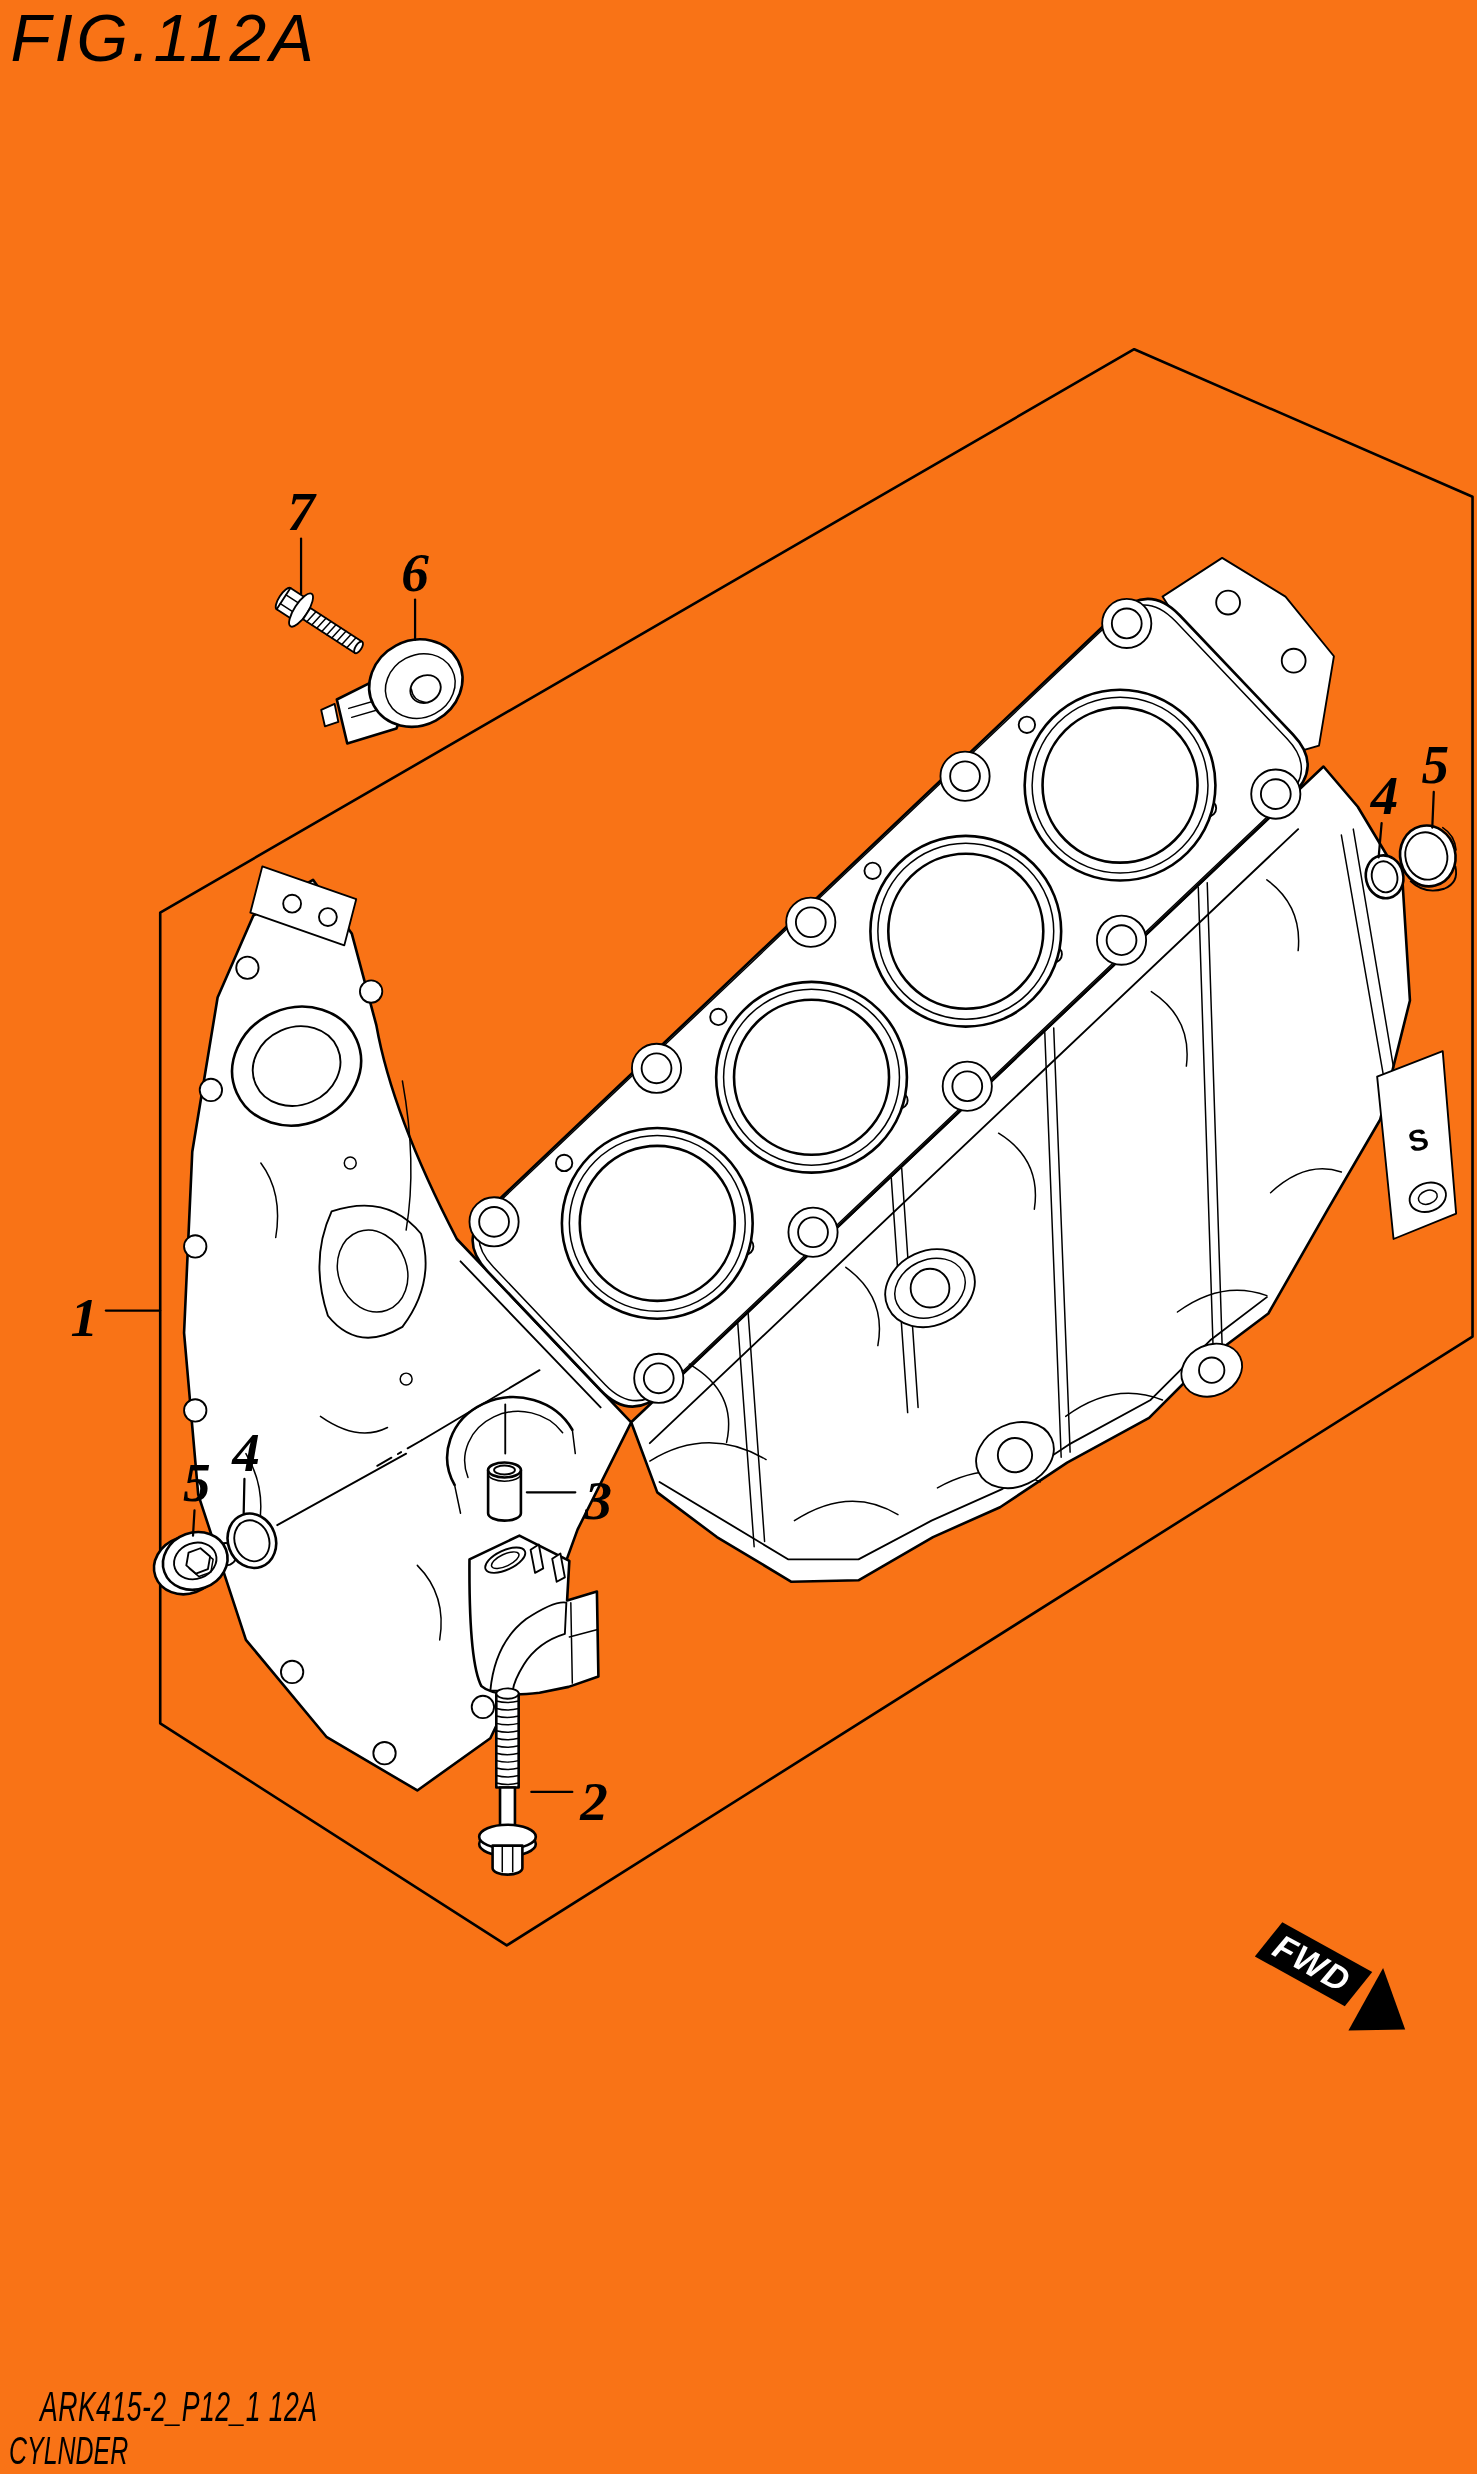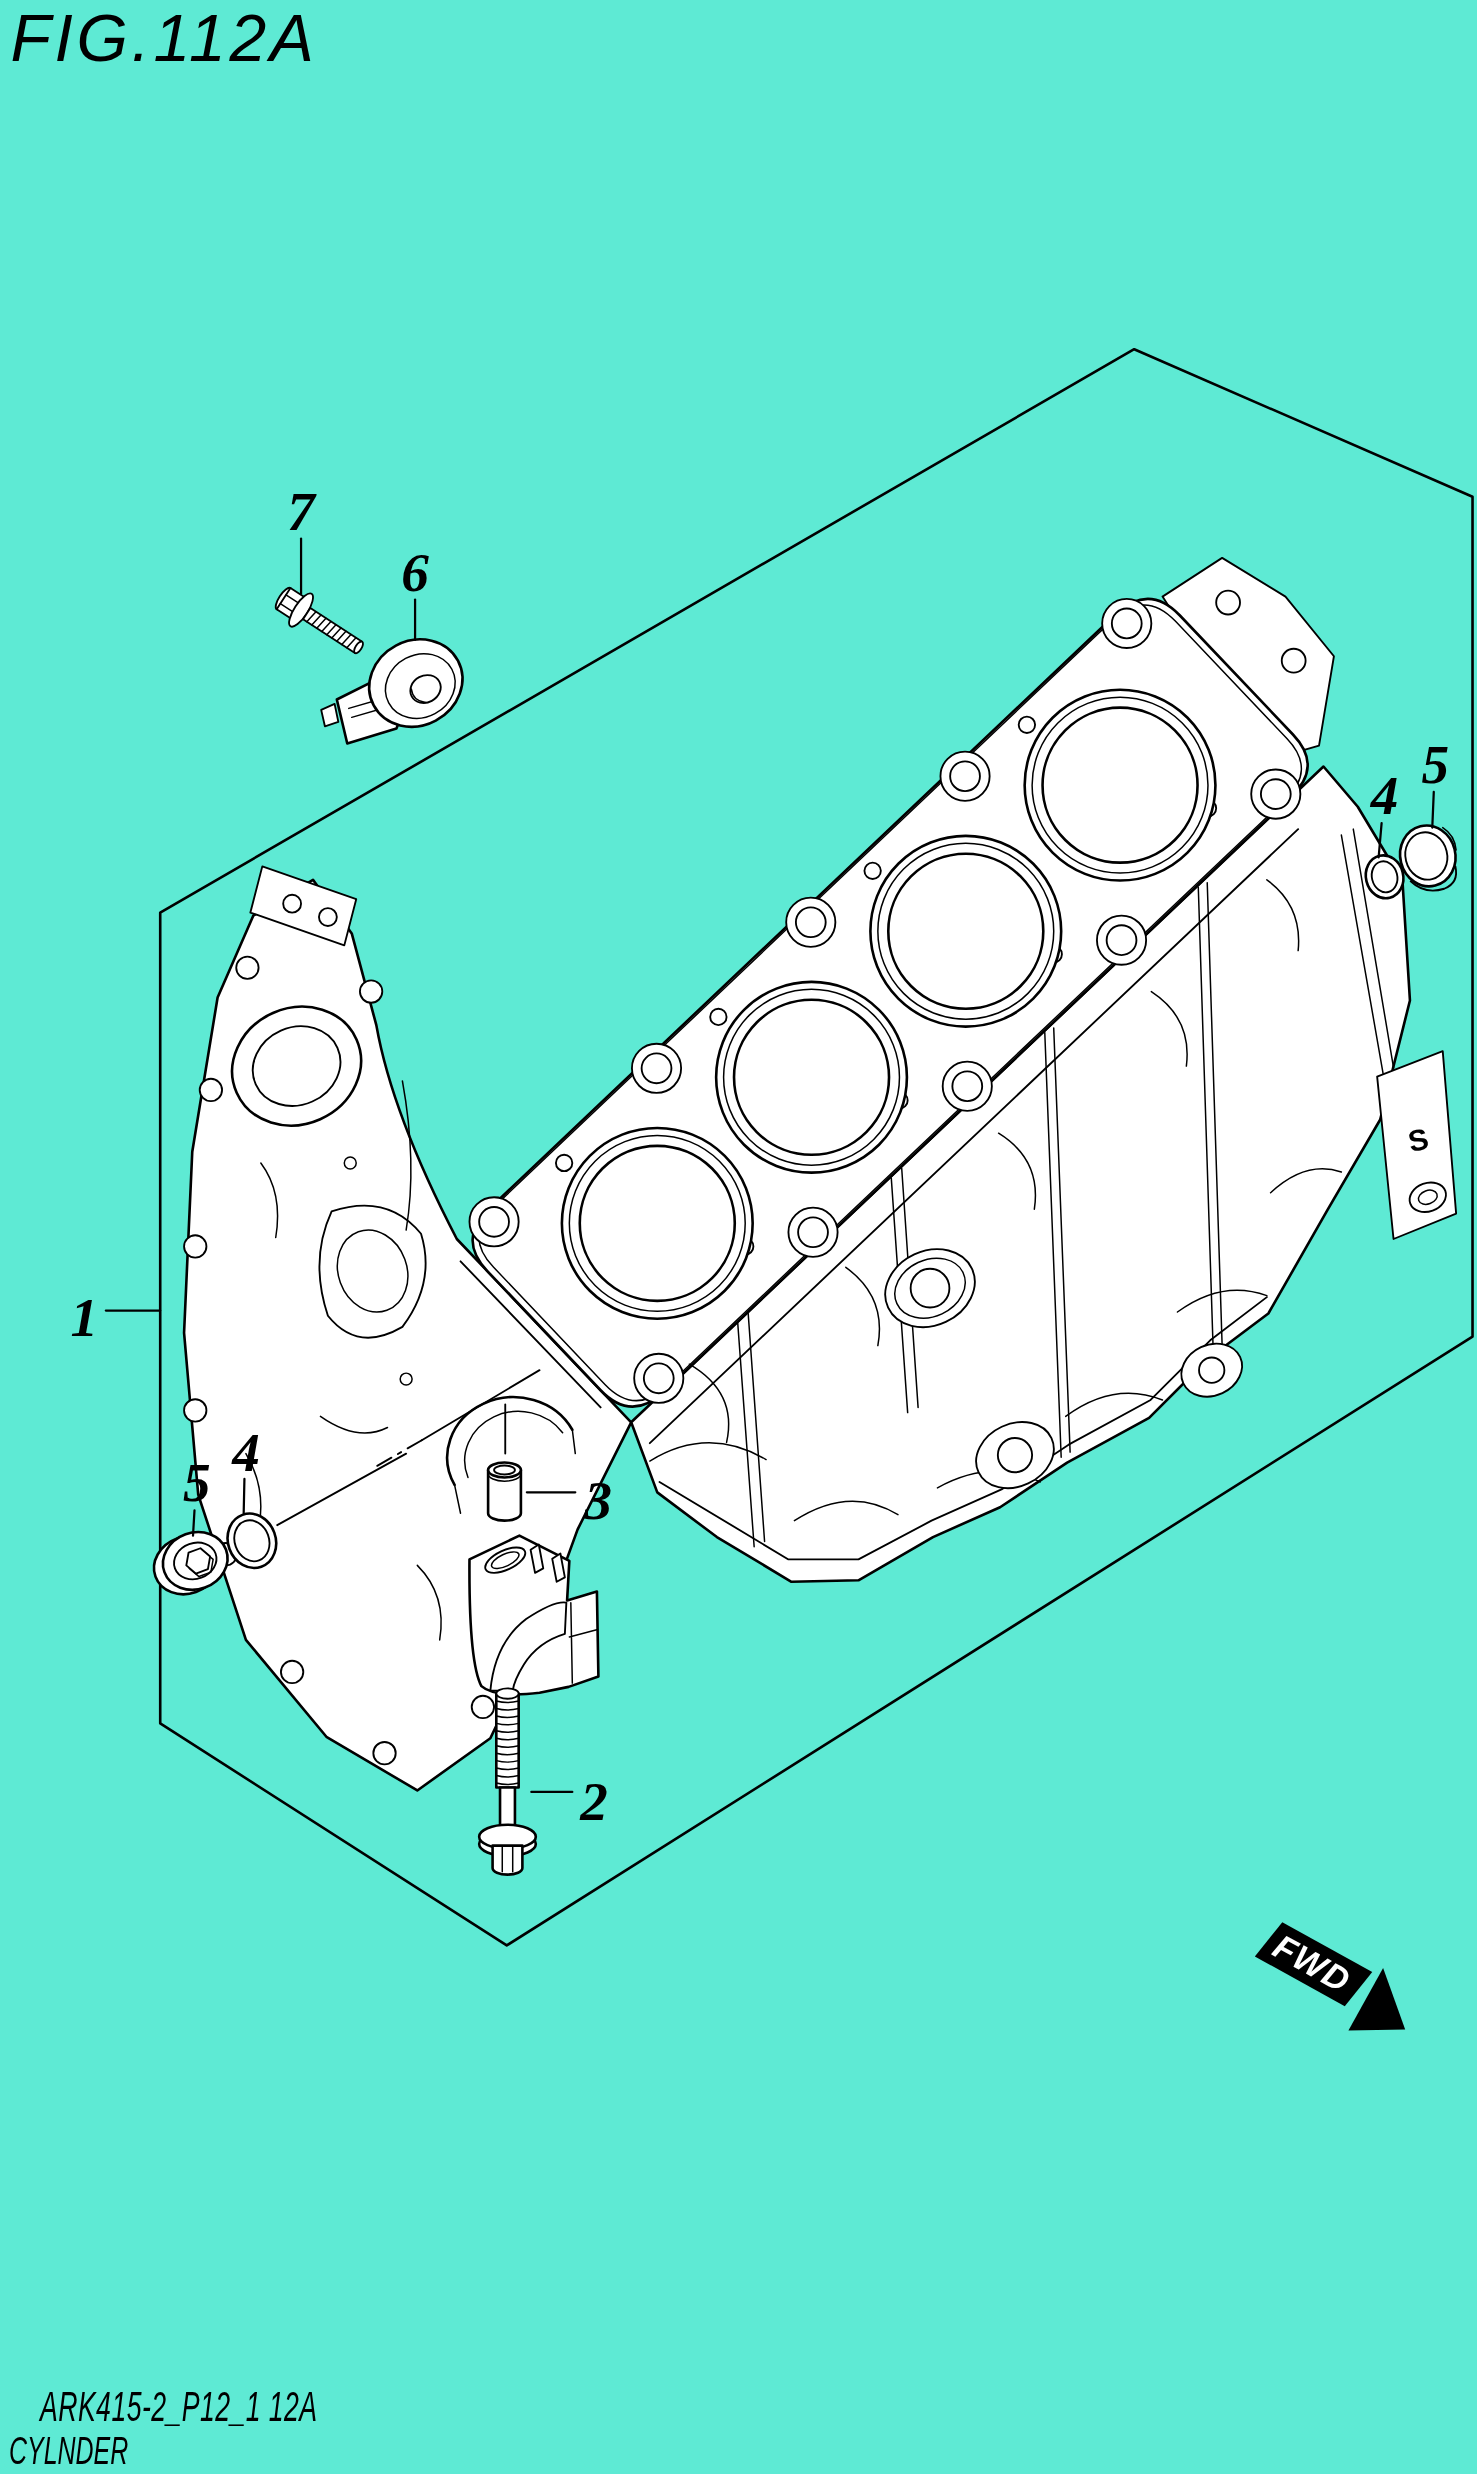--- a/index.html
+++ b/index.html
@@ -1,16 +1,16 @@
 <!DOCTYPE html>
 <html style="font-size:12px"><head>
 <meta charset="utf-8">
 <style>
   html,body{margin:0;padding:0;background:#ffffff;}
-  .page{position:relative;width:1477px;height:2475px;background:#5eead4;overflow:hidden;
+  .page{position:relative;width:1477px;height:2475px;background:#f97316;overflow:hidden;
         font-family:"Liberation Sans",sans-serif;}
   .fig-title{position:absolute;left:10.4px;top:0px;font-style:italic;font-weight:400;
         font-size:66px;letter-spacing:3.7px;color:#000;white-space:nowrap;}
   .footer-code{position:absolute;left:40px;top:2382px;font-style:italic;font-size:43px;
         color:#000;transform:scaleX(0.62);transform-origin:left top;white-space:nowrap;letter-spacing:0.7px;}
   .footer-name{position:absolute;left:9px;top:2429px;font-style:italic;font-size:39px;
         color:#000;transform:scaleX(0.64);transform-origin:left top;white-space:nowrap;}
   svg{position:absolute;left:0;top:0;}
   .ln{stroke:#000;fill:none;stroke-width:2.5;stroke-linecap:round;stroke-linejoin:round;}
   .ln2{stroke:#000;fill:none;stroke-width:2;stroke-linecap:round;stroke-linejoin:round;}

